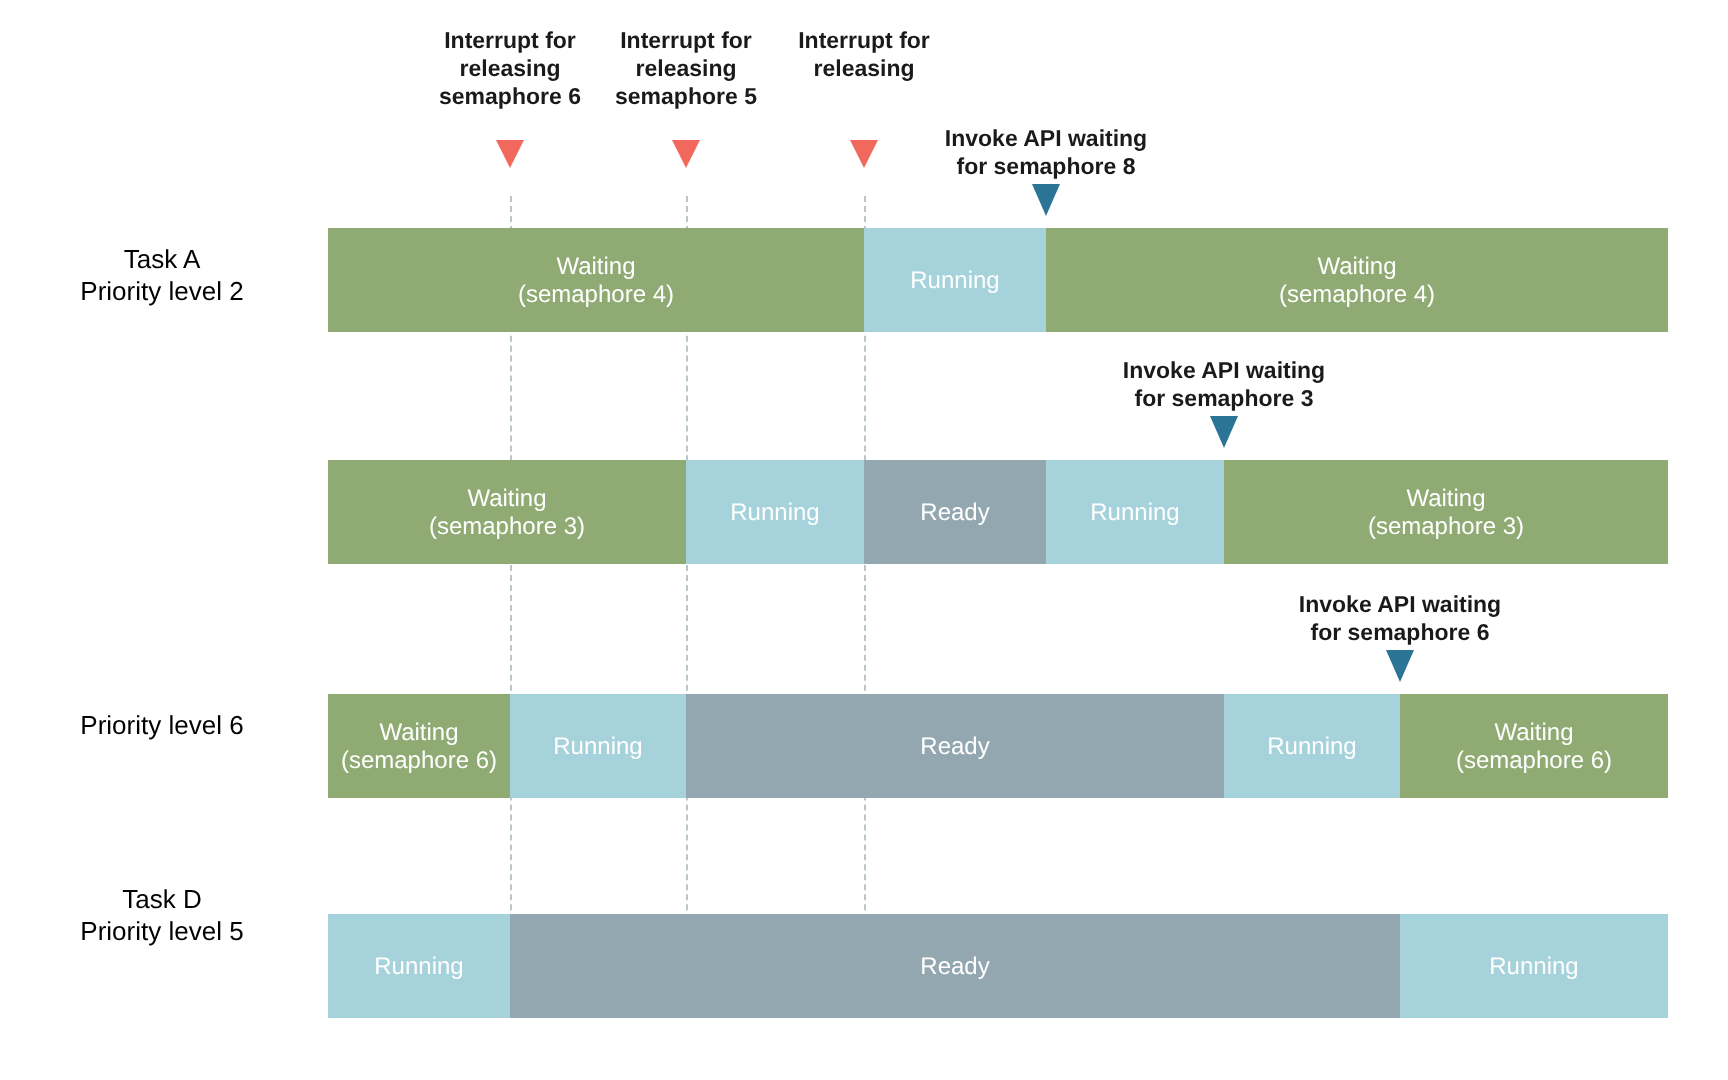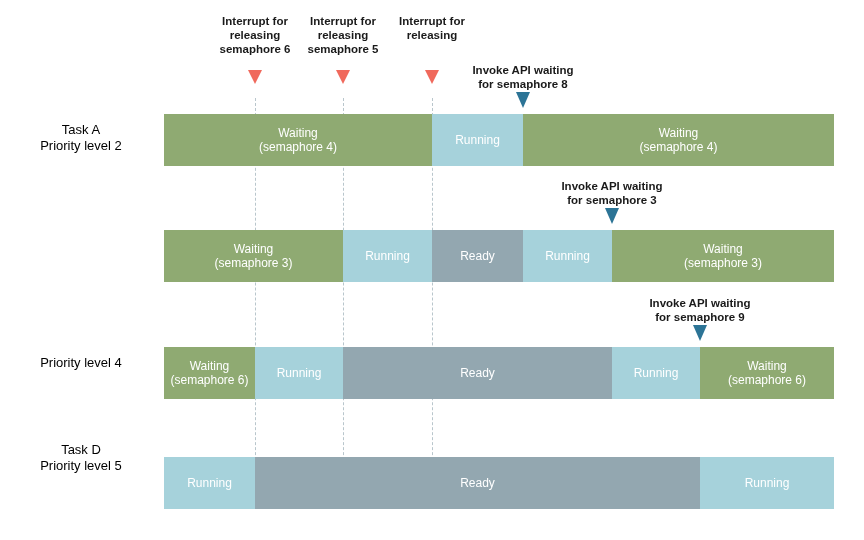--- a/index.html
+++ b/index.html
@@ -126,21 +126,21 @@
       </div>
       <div class="seg" style="left: 359px; width: 89px; background: rgb(166, 210, 219);">
         <span class="s1">Running</span>
       </div>
       <div class="seg" style="left: 448px; width: 222px; background: rgb(143, 170, 114);">
         <span class="s1">Waiting</span>
         <span class="s2">(semaphore 3)</span>
       </div>
     </div>
     <div class="row-label" style="top: 355px;">
-      <span class="l2">Priority level 4</span>
+      <span class="l2">Priority level 6</span>
     </div>
     <div class="bar-row" style="left: 164px; top: 347px; width: 670px;">
       <div class="seg" style="left: 0px; width: 91px; background: rgb(143, 170, 114);">
         <span class="s1">Waiting</span>
         <span class="s2">(semaphore 6)</span>
       </div>
       <div class="seg" style="left: 91px; width: 88px; background: rgb(166, 210, 219);">
         <span class="s1">Running</span>
       </div>
       <div class="seg" style="left: 179px; width: 269px; background: rgb(147, 167, 176);">
@@ -191,16 +191,16 @@
       <span class="al">for semaphore 8</span>
     </div>
     <div class="arrow arrow-blue" style="left: 516px; top: 92px;"></div>
     <div class="annot" style="top: 179px; left: 522px; width: 180px;">
       <span class="al">Invoke API waiting</span>
       <span class="al">for semaphore 3</span>
     </div>
     <div class="arrow arrow-blue" style="left: 605px; top: 208px;"></div>
     <div class="annot" style="top: 296px; left: 610px; width: 180px;">
       <span class="al">Invoke API waiting</span>
-      <span class="al">for semaphore 9</span>
+      <span class="al">for semaphore 6</span>
     </div>
     <div class="arrow arrow-blue" style="left: 693px; top: 325px;"></div>
   </div>
 
 </body></html>

